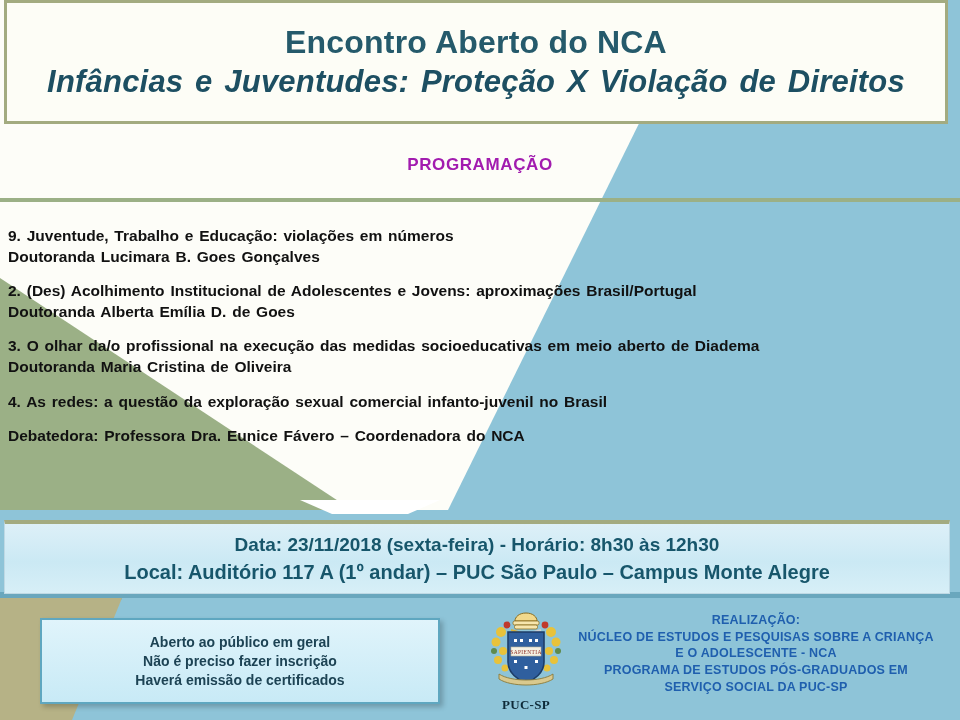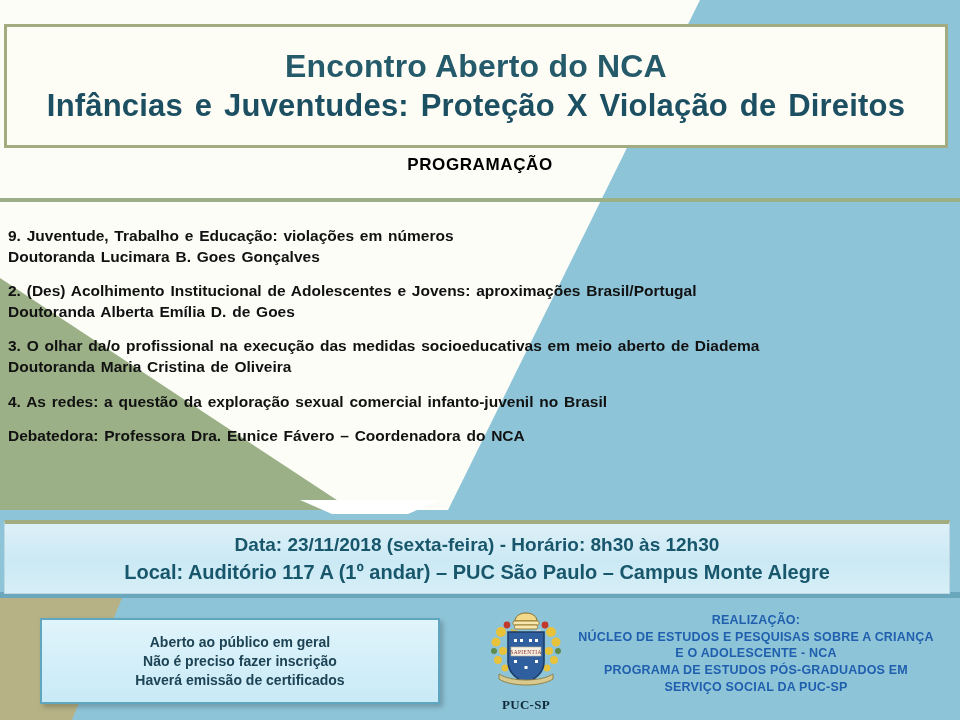--- a/index.html
+++ b/index.html
@@ -66,21 +66,21 @@
     position: absolute;
     left: 300px; top: 500px;
     width: 140px; height: 14px;
     background: #ffffff;
     clip-path: polygon(0px 0px, 140px 0px, 108px 14px, 32px 14px);
   }
 
   
   .title-box {
     position: absolute;
-    left: 4px; top: 24px;
+    left: 4px; top: 0;
     width: 944px; height: 124px;
     box-sizing: border-box;
     border: 3px solid #a3ab80;
     background: #fdfdf6;
     display: flex;
     flex-direction: column;
     align-items: center;
     justify-content: center;
     gap: 6px;
   }
@@ -93,29 +93,30 @@
     line-height: 1.05;
   }
   .title-line2 {
     color: #1d4f62;
     font-size: 31px;
     font-weight: bold;
     letter-spacing: 0.2px;
     text-align: center;
     line-height: 1.05;
     word-spacing: 3px;
+    font-style: italic;
   }
 
   
   .prog-heading {
     position: absolute;
     left: 0; top: 155px;
     width: 960px;
     text-align: center;
-    color: #000000;
+    color: #a21caf;
     font-size: 17px;
     font-weight: bold;
     letter-spacing: 0.6px;
   }
   .divider-rule {
     position: absolute;
     left: 0; top: 198px;
     width: 960px; height: 4px;
     background: #9bb086;
   }

